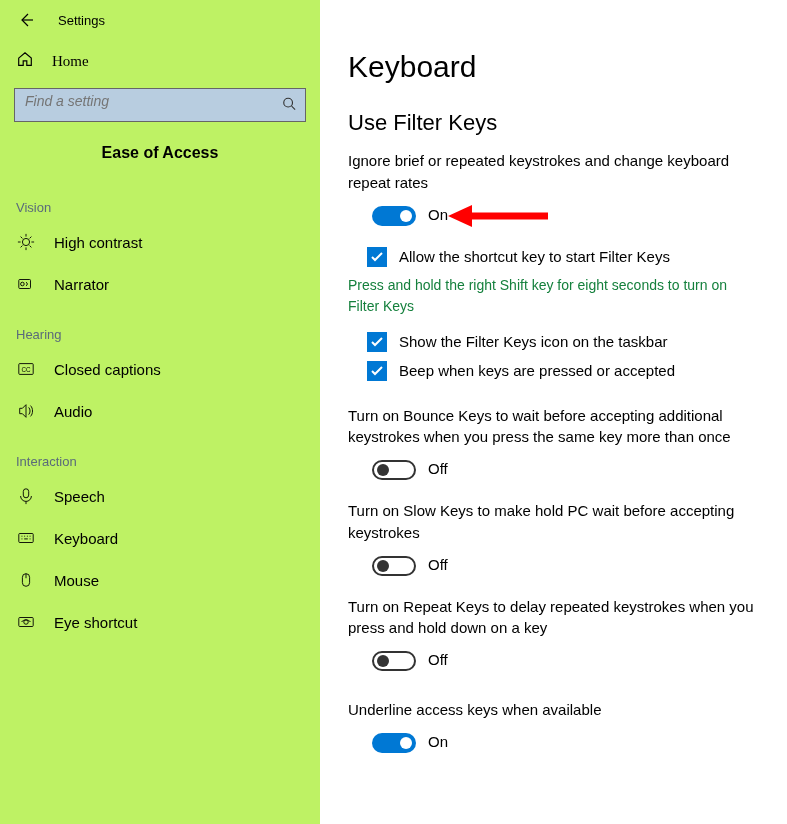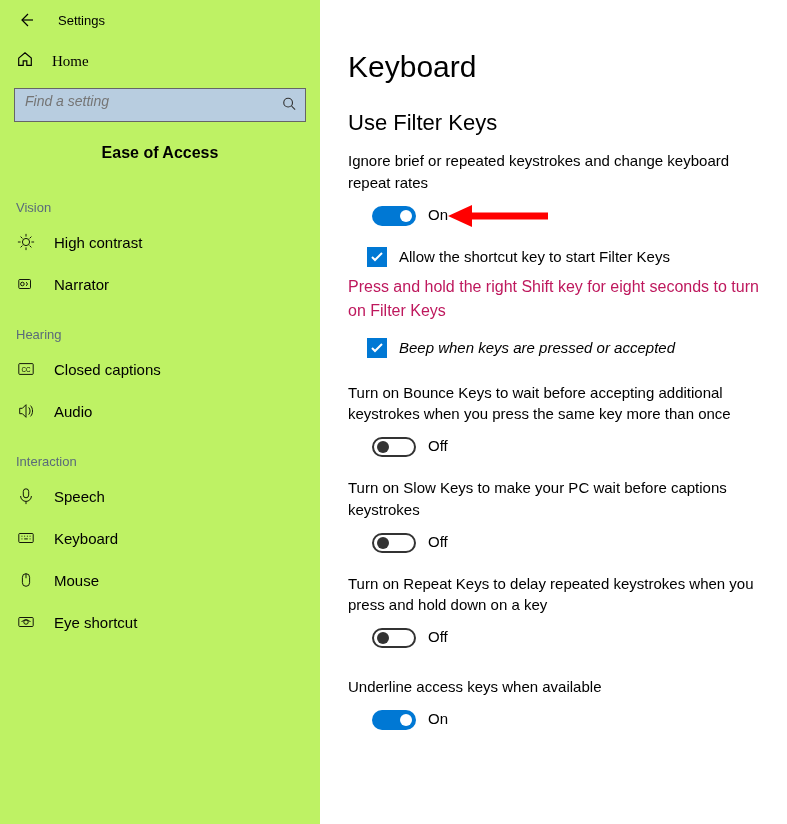--- a/index.html
+++ b/index.html
@@ -91,22 +91,22 @@
     font-weight: 400;
     margin-bottom: 14px;
   }
   .desc {
     font-size: 15px;
     color:#000;
     line-height:1.45;
     margin-bottom: 12px;
   }
   .hint {
-    font-size: 16px;
-    color: #be185d;
+    font-size: 14px;
+    color: #15803d;
     line-height:1.5;
     margin: 4px 0 14px 0;
   }
   .toggle-row {
     display:flex; gap:12px;
     margin: 6px 0 20px 0;
     padding-left: 24px;
   }
   .toggle {
     width: 44px; height: 20px;
@@ -281,38 +281,46 @@
   <div class="checkbox-row">
     <div class="checkbox">
       <svg width="14" height="14" viewBox="0 0 14 14">
           <path d="M2 7l3 3 7-7" fill="none" stroke-width="2"></path>
         </svg>
     </div>
     <span class="checkbox-text">Allow the shortcut key to start Filter Keys</span>
   </div>
   <div class="hint">Press and hold the right Shift key for eight seconds to turn on Filter Keys</div>
 
-  <div class="checkbox-row" style="margin-bottom:24px;font-style:italic;">
+  <div class="checkbox-row">
     <div class="checkbox">
       <svg width="14" height="14" viewBox="0 0 14 14">
           <path d="M2 7l3 3 7-7" fill="none" stroke-width="2"></path>
         </svg>
     </div>
+    <span class="checkbox-text">Show the Filter Keys icon on the taskbar</span>
+  </div>
+  <div class="checkbox-row" style="margin-bottom:24px;">
+    <div class="checkbox">
+      <svg width="14" height="14" viewBox="0 0 14 14">
+          <path d="M2 7l3 3 7-7" fill="none" stroke-width="2"></path>
+        </svg>
+    </div>
     <span class="checkbox-text">Beep when keys are pressed or accepted</span>
   </div>
 
   <div class="desc">Turn on Bounce Keys to wait before accepting additional keystrokes when you press the same key more than once</div>
   <div class="toggle-row">
     <div class="toggle off">
         <div class="knob"></div>
       </div>
     <span class="toggle-label">Off</span>
   </div>
 
-  <div class="desc">Turn on Slow Keys to make your PC wait before captions keystrokes</div>
+  <div class="desc">Turn on Slow Keys to make hold PC wait before accepting keystrokes</div>
   <div class="toggle-row">
     <div class="toggle off">
         <div class="knob"></div>
       </div>
     <span class="toggle-label">Off</span>
   </div>
 
   <div class="desc">Turn on Repeat Keys to delay repeated keystrokes when you press and hold down on a key</div>
   <div class="toggle-row" style="margin-bottom:28px;">
     <div class="toggle off">

